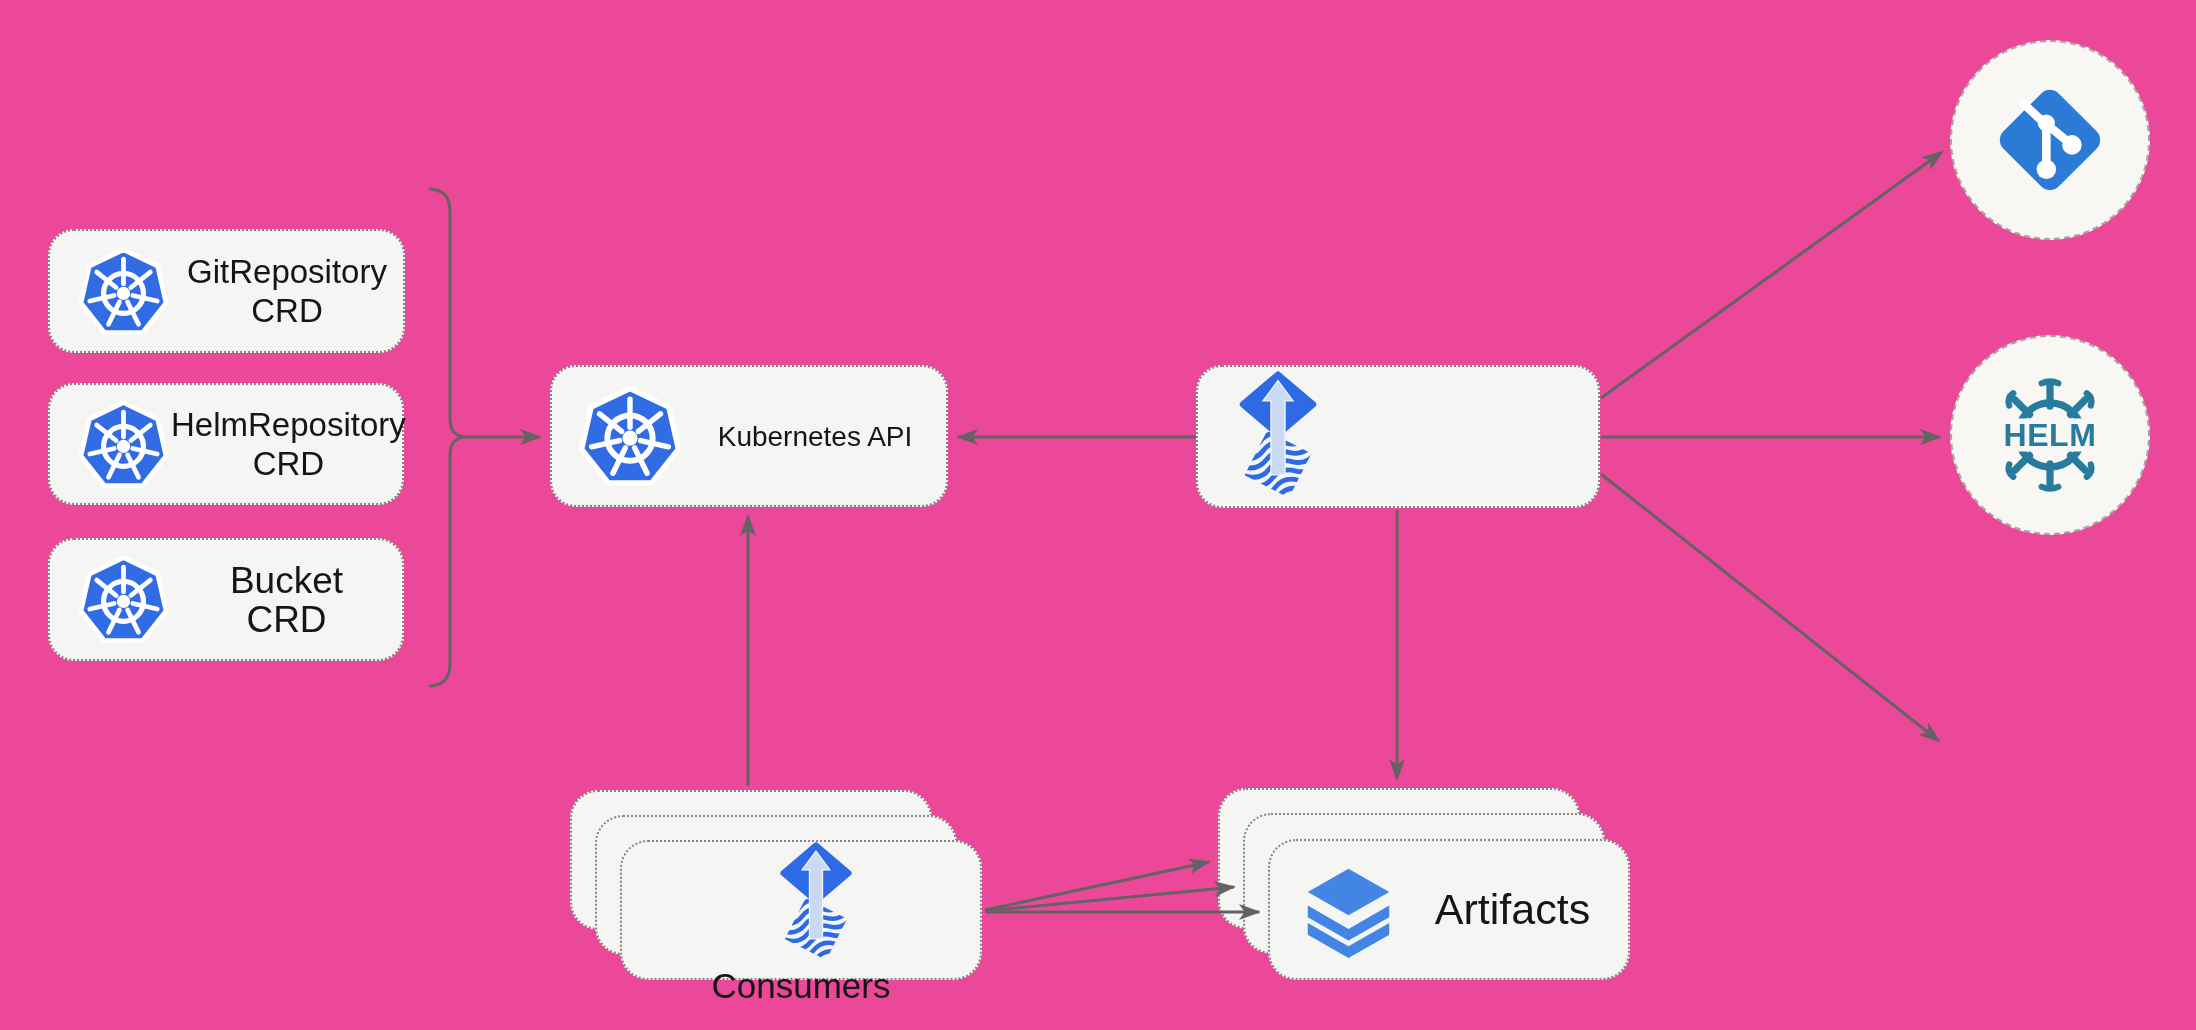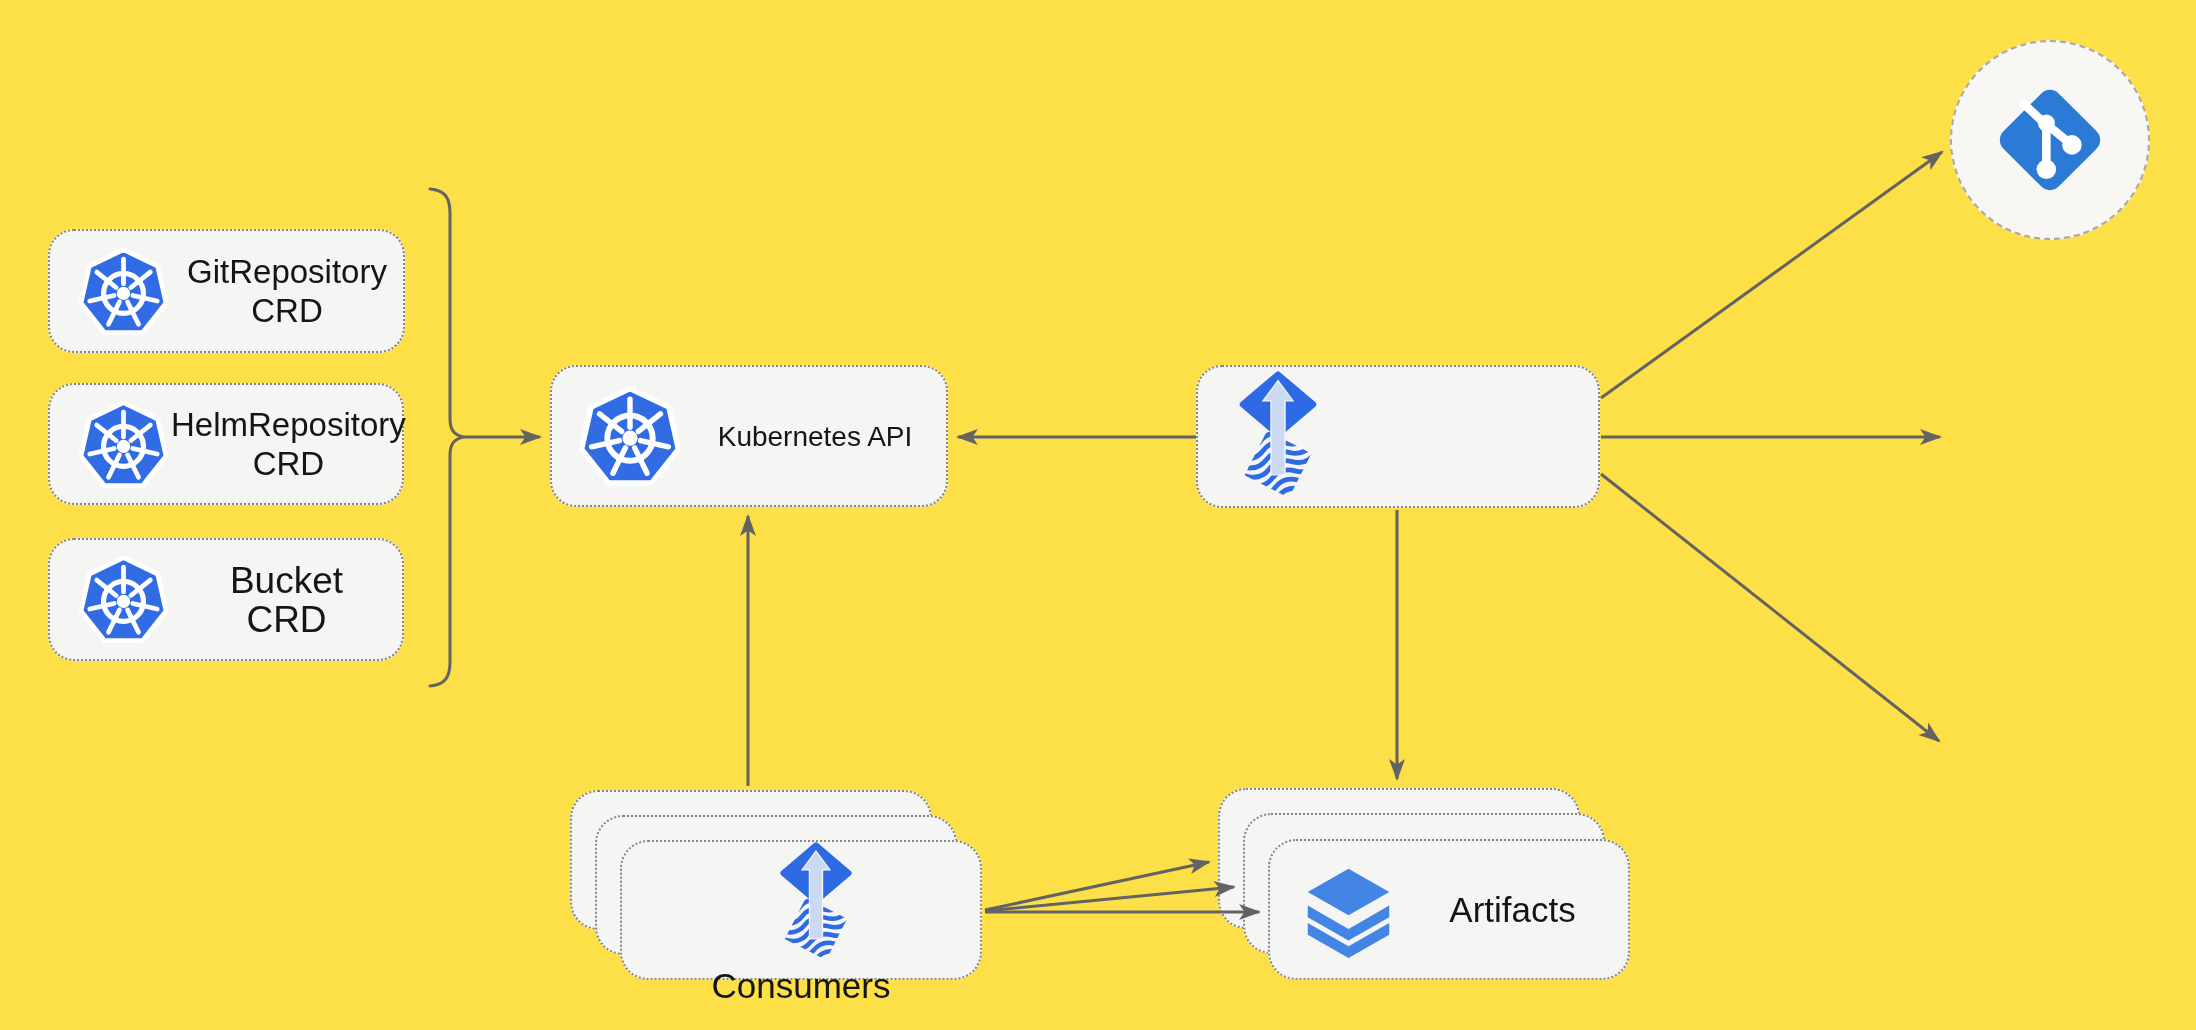--- a/index.html
+++ b/index.html
@@ -1,20 +1,20 @@
 <!DOCTYPE html>
 <html><head>
 <meta charset="utf-8">
 <title>Diagram</title>
 <style>
   html,body{margin:0;padding:0;background:#ffffff;}
   #canvas{
     position:relative;
     width:2196px;height:1030px;
-    background:#fde047;
+    background:#ec4899;
     font-family:"Liberation Sans", sans-serif;
     overflow:hidden;
   }
   .node{
     position:absolute;
     background:#f5f5f3;
     border:2.5px dotted #858585;
     border-radius:26px;
     box-sizing:border-box;
     display:flex;
@@ -217,33 +217,41 @@
   </div>
 
   <div class="stack-box" style="left:1218px;top:788px;width:362px;height:141px;"></div>
   <div class="stack-box" style="left:1243px;top:813px;width:362px;height:141px;"></div>
   <div class="node" style="left:1268px;top:839px;width:362px;height:141px;border-radius:28px;">
     <span class="icon-wrap" style="margin-left:30px;">
       <svg width="97" height="97">
           <use href="#sym-layers"></use>
         </svg>
     </span>
-    <span class="label-wrap" style="font-size:35px;">
+    <span class="label-wrap" style="font-size:43px;">
       <span>Artifacts</span>
     </span>
   </div>
 
   <div class="circle-node" style="left:1950px;top:40px;">
     <span>
       <svg width="122" height="122">
           <use href="#sym-git"></use>
         </svg>
     </span>
   </div>
 
+  <div class="circle-node" style="left:1950px;top:335px;">
+    <span>
+      <svg width="124" height="124" viewBox="0 0 120 120">
+        <use href="#sym-helm"></use>
+        <text x="60" y="71" text-anchor="middle" font-family="Liberation Sans, sans-serif" font-size="31" font-weight="bold" letter-spacing="0.5" fill="#277c9e">HELM</text>
+      </svg>
+    </span>
+  </div>
 
 
   <svg id="edges" width="2196" height="1030" viewBox="0 0 2196 1030">
     <defs>
       <marker id="arrow" markerUnits="userSpaceOnUse" markerWidth="24" markerHeight="18" refX="20" refY="8" orient="auto">
         <path d="M0,0 L22,8 L0,16 L5.5,8 Z" fill="#636363"></path>
       </marker>
     </defs>
 
     <path d="M430,189 C445,190 450,198 450,213 L450,418 C450,429 453,435 464,437

